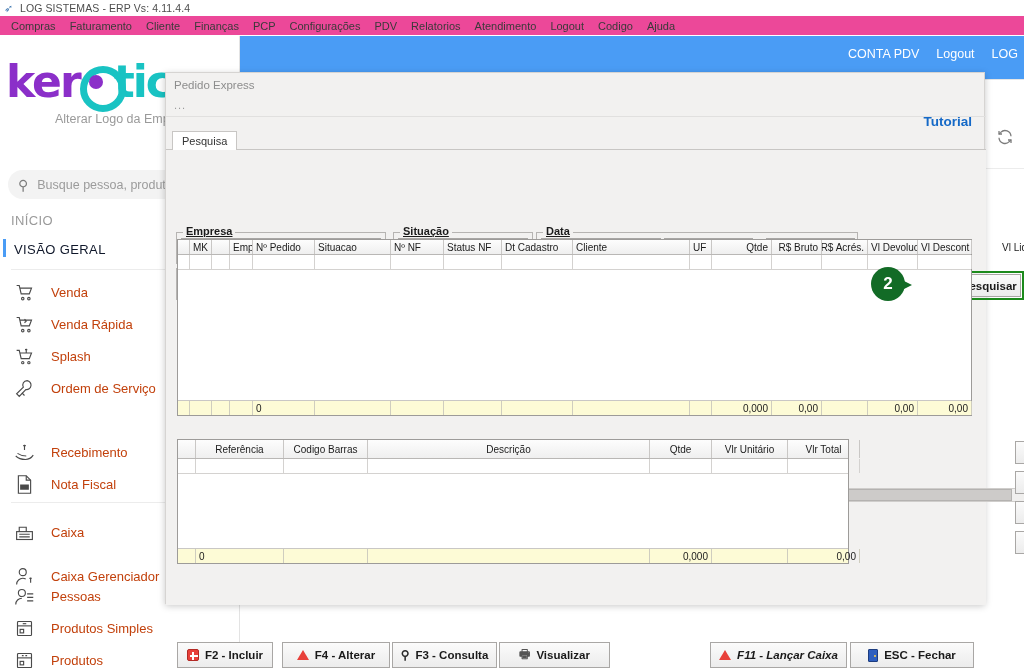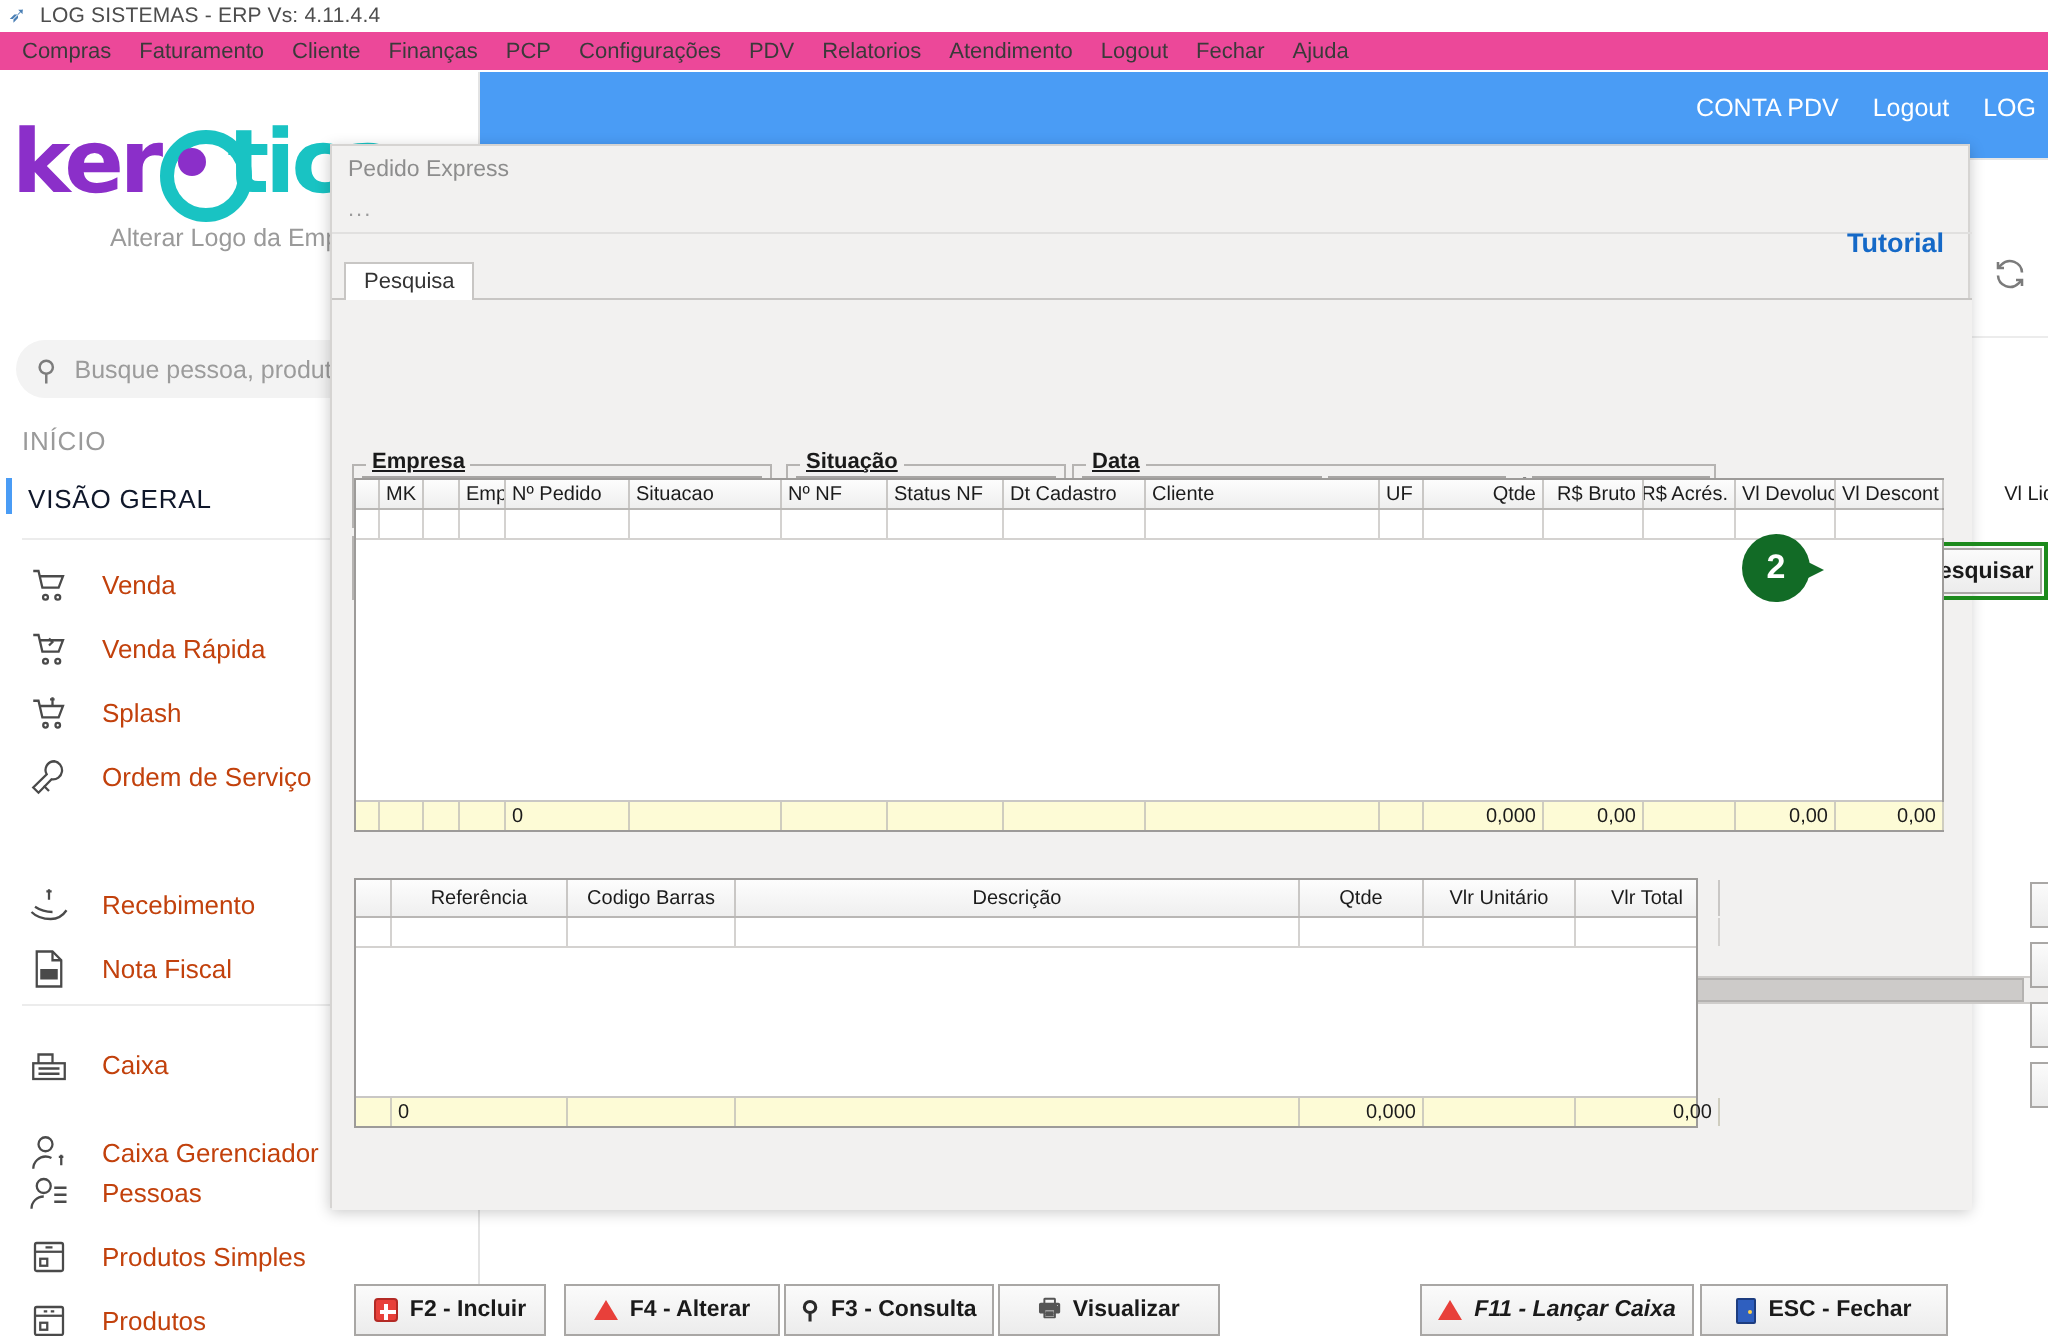--- a/index.html
+++ b/index.html
@@ -317,21 +317,21 @@
   <span class="mi">Compras</span>
   <span class="mi">Faturamento</span>
   <span class="mi">Cliente</span>
   <span class="mi">Finanças</span>
   <span class="mi">PCP</span>
   <span class="mi">Configurações</span>
   <span class="mi">PDV</span>
   <span class="mi">Relatorios</span>
   <span class="mi">Atendimento</span>
   <span class="mi">Logout</span>
-  <span class="mi">Fechar</span>
+  <span class="mi">Codigo</span>
   <span class="mi">Ajuda</span>
 </div>
 
 <div id="page"></div>
 
 <div id="bluebar">
   <div class="links">
     <span>CONTA PDV</span>
     <span>Logout</span>
     <span>LOG</span>

